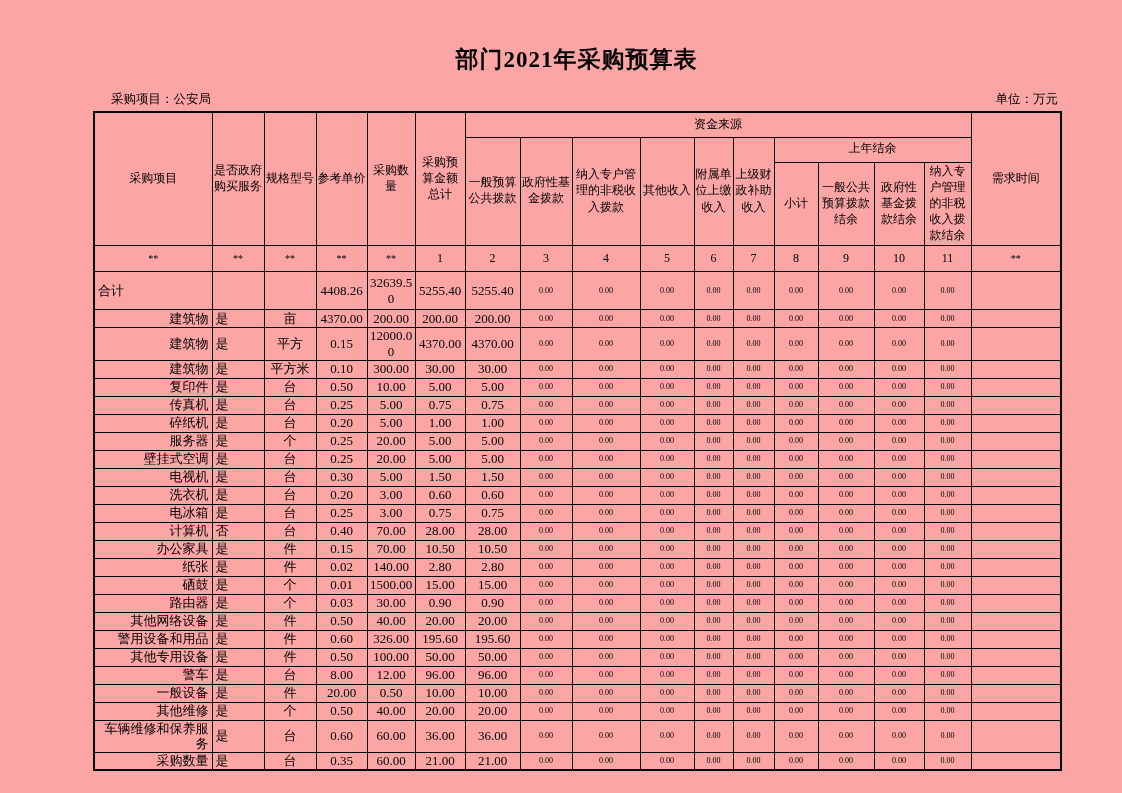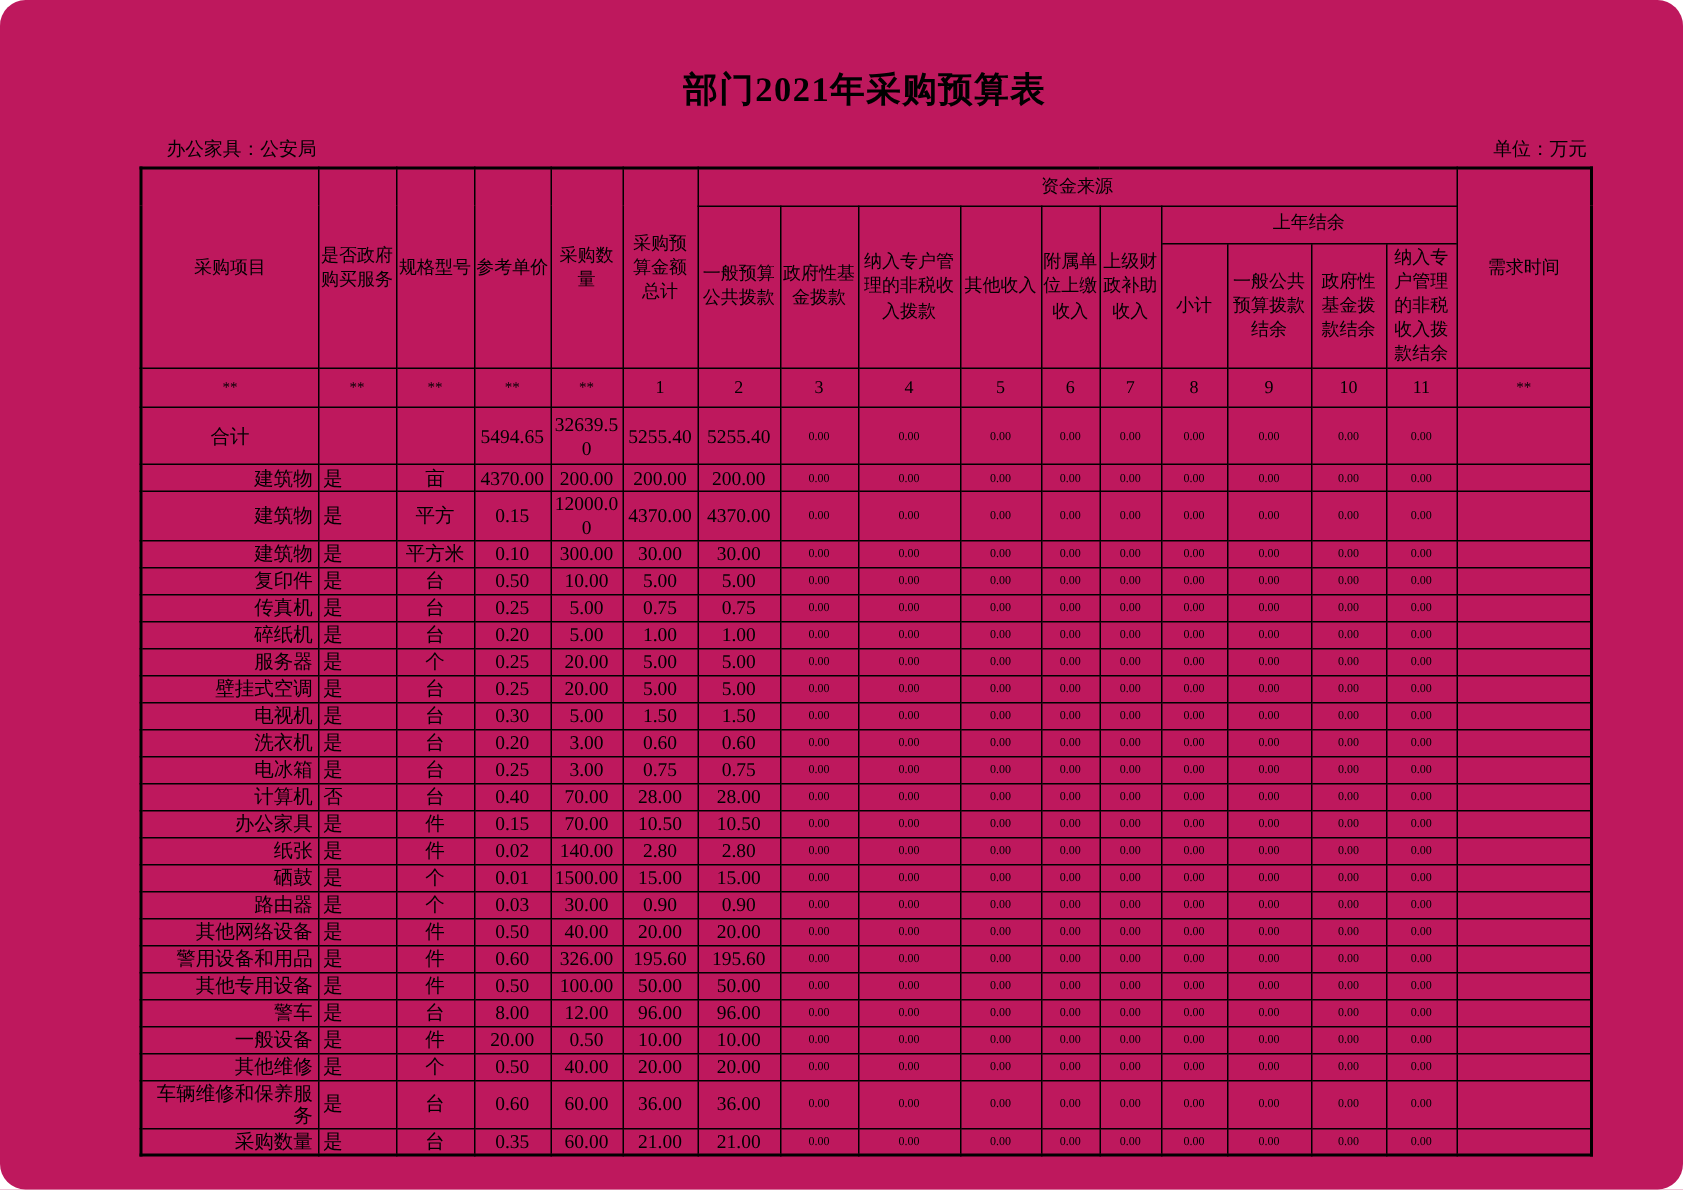--- a/index.html
+++ b/index.html
@@ -3,21 +3,21 @@
 <meta charset="utf-8">
 <style>
   * { margin: 0; padding: 0; box-sizing: border-box; }
   html, body { background: #ffffff; }
   body {
     width: 1122px; height: 793px;
     font-family: "Liberation Serif", "DejaVu Serif", serif;
     color: #000;
     overflow: hidden;
   }
-  .page { width: 1122px; height: 793px; background: #be185d; position: relative; border-radius: 17px; }
+  .page { width: 1122px; height: 793px; background: #fca5a5; position: relative; }
   .content { width: 967px; margin-left: 93px; }
   .title {
     text-align: center;
     font-size: 23px;
     font-weight: bold;
     padding-top: 44px;
     letter-spacing: 1px;
   }
   .meta {
     display: flex;
@@ -62,34 +62,34 @@
     height: 18px;
     font-size: 13px;
     text-align: center;
     line-height: 1.2;
     word-break: break-all;
     padding: 0;
   }
   tr.data-row td.c0 { text-align: right; padding: 0 3px; }
   tr.data-row td.c1 { text-align: left; padding: 0 3px; }
   tr.data-row.total-row td { height: 38px; }
-  tr.data-row.total-row td.c0 { text-align: center; }
+  tr.data-row.total-row td.c0 { text-align: left; }
   
   tr.data-row td.c7, tr.data-row td.c8, tr.data-row td.c9, tr.data-row td.c10,
   tr.data-row td.c11, tr.data-row td.c12, tr.data-row td.c13, tr.data-row td.c14,
   tr.data-row td.c15 { font-size: 8px; }
 </style>
 </head>
 <body>
 
 <div class="page">
   <div class="content">
     <div class="title">部门2021年采购预算表</div>
     <div class="meta">
-      <span><span>办公家具：</span><span>公安局</span></span>
+      <span><span>采购项目：</span><span>公安局</span></span>
       <span><span>单位：</span><span>万元</span></span>
     </div>
 
     <table class="budget">
       <colgroup>
         <col style="width:118px">
           <col style="width:52px">
           <col style="width:52px">
         <col style="width:51px">
           <col style="width:48px">
@@ -150,21 +150,21 @@
             <td class="c12">8</td>
             <td class="c13">9</td>
             <td class="c14">10</td>
             <td class="c15">11</td>
             <td class="c16">**</td>
           </tr>
           <tr class="data-row total-row">
             <td class="c0">合计</td>
             <td class="c1"></td>
             <td class="c2"></td>
-            <td class="c3">5494.65</td>
+            <td class="c3">4408.26</td>
             <td class="c4">32639.50</td>
             <td class="c5">5255.40</td>
             <td class="c6">5255.40</td>
             <td class="c7">0.00</td>
             <td class="c8">0.00</td>
             <td class="c9">0.00</td>
             <td class="c10">0.00</td>
             <td class="c11">0.00</td>
             <td class="c12">0.00</td>
             <td class="c13">0.00</td>

